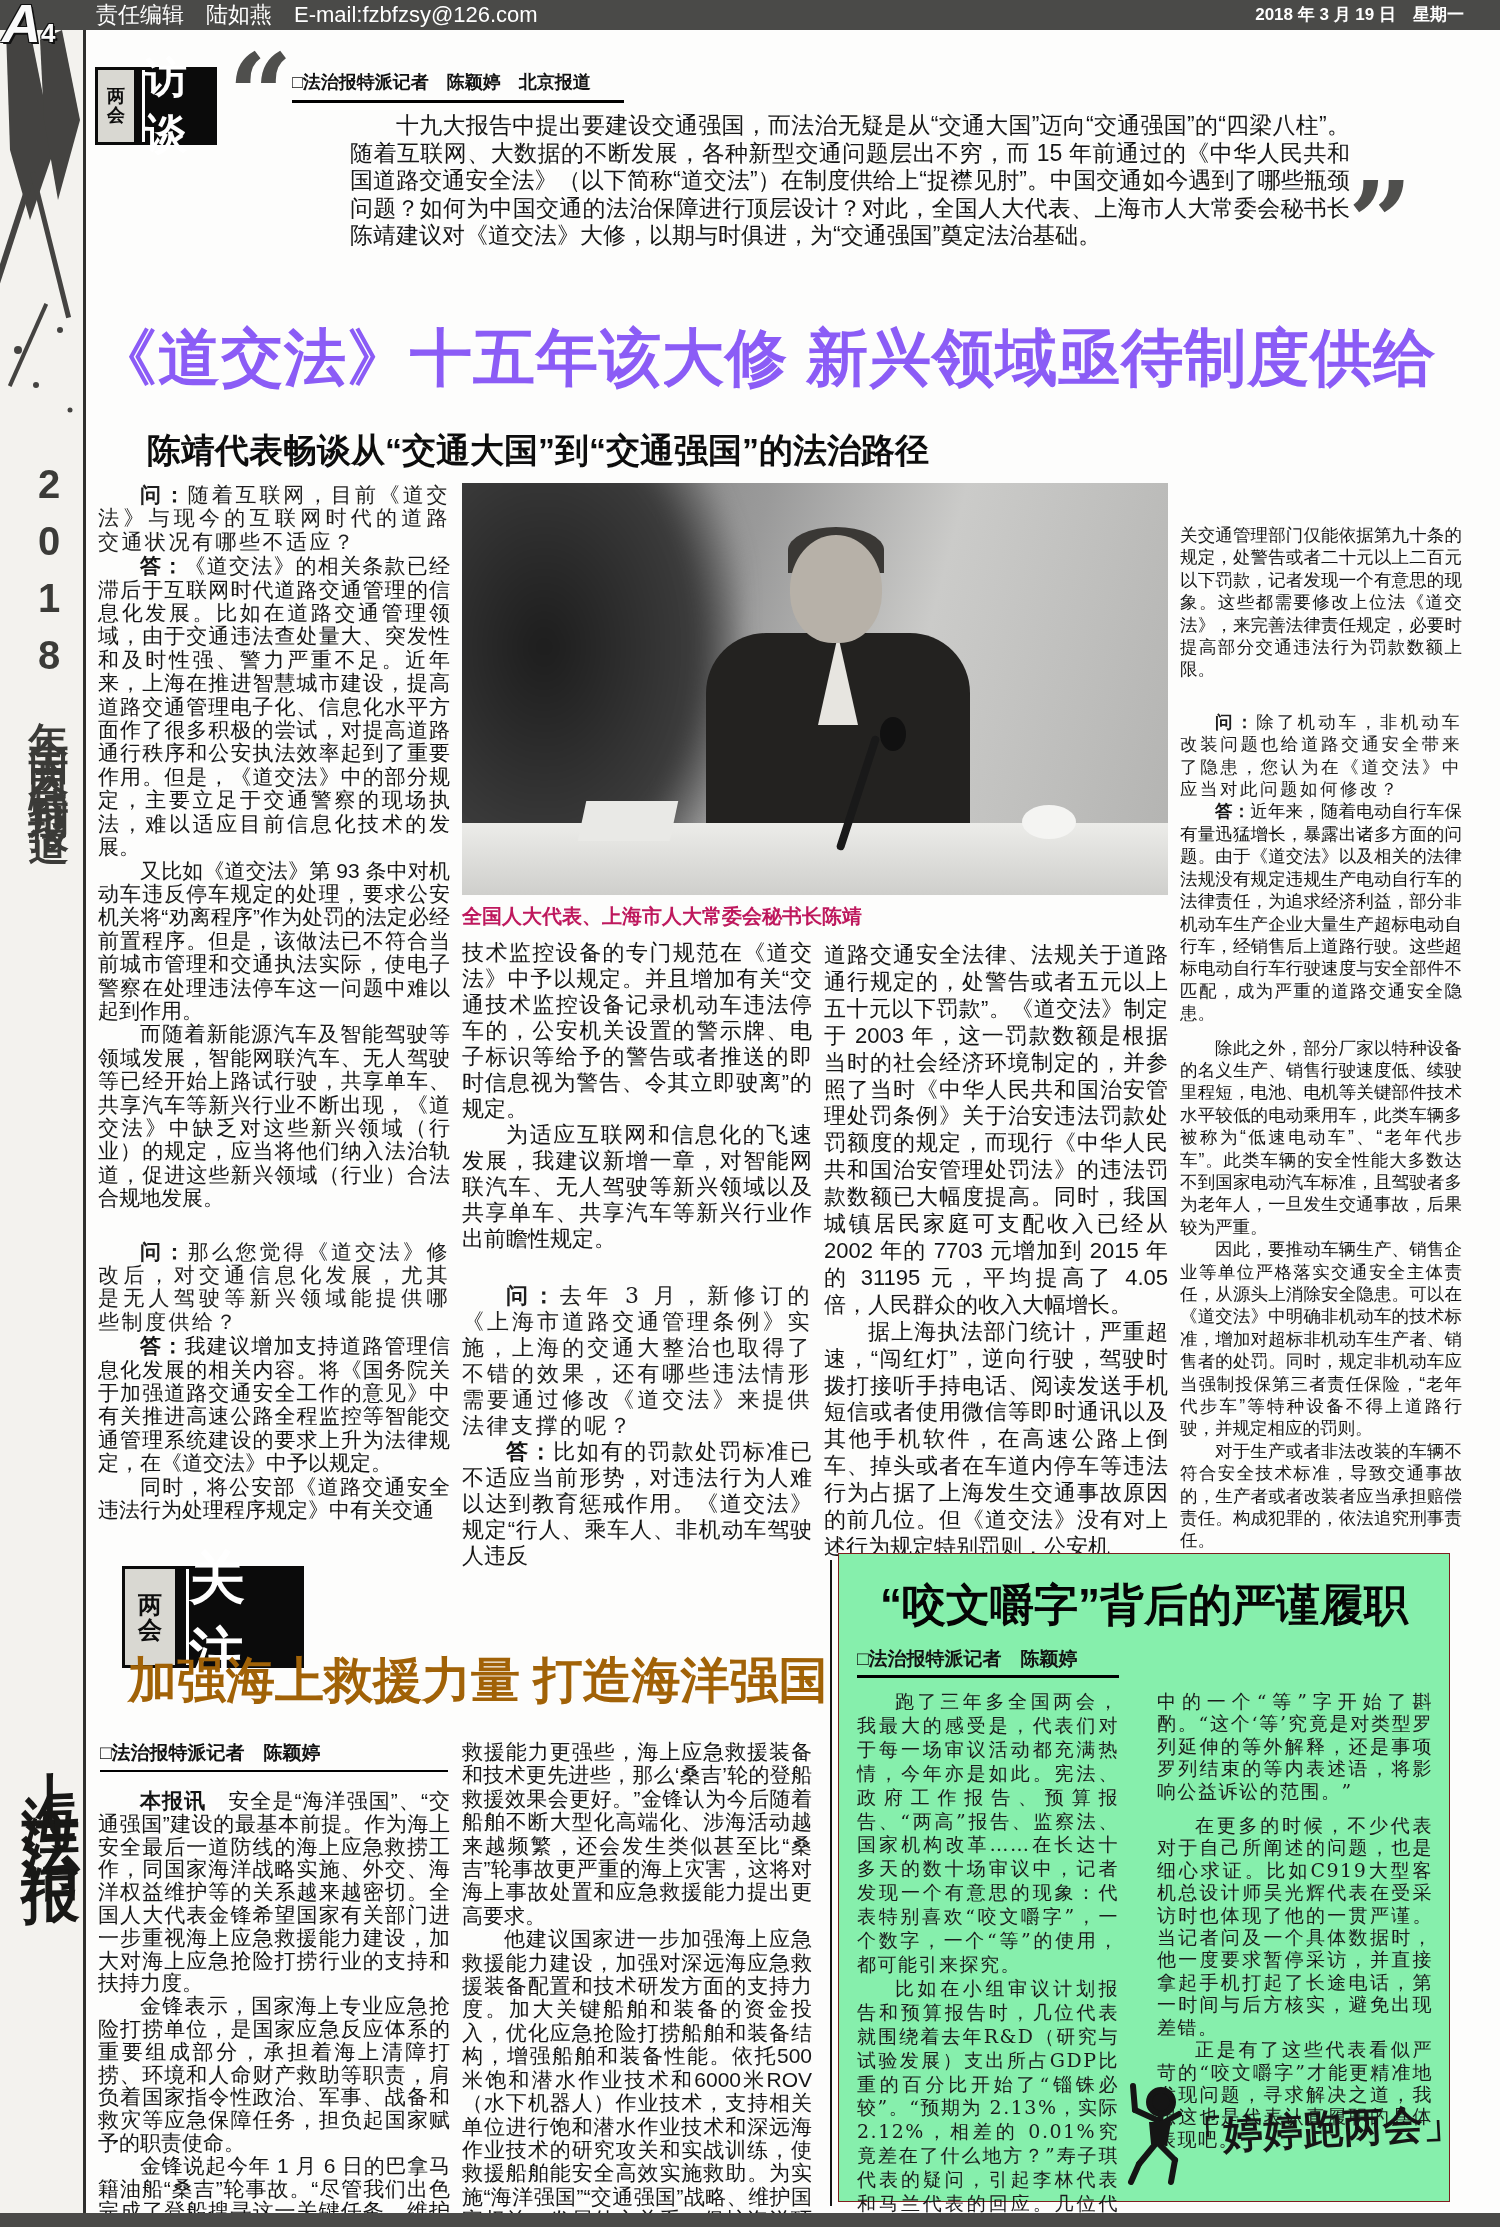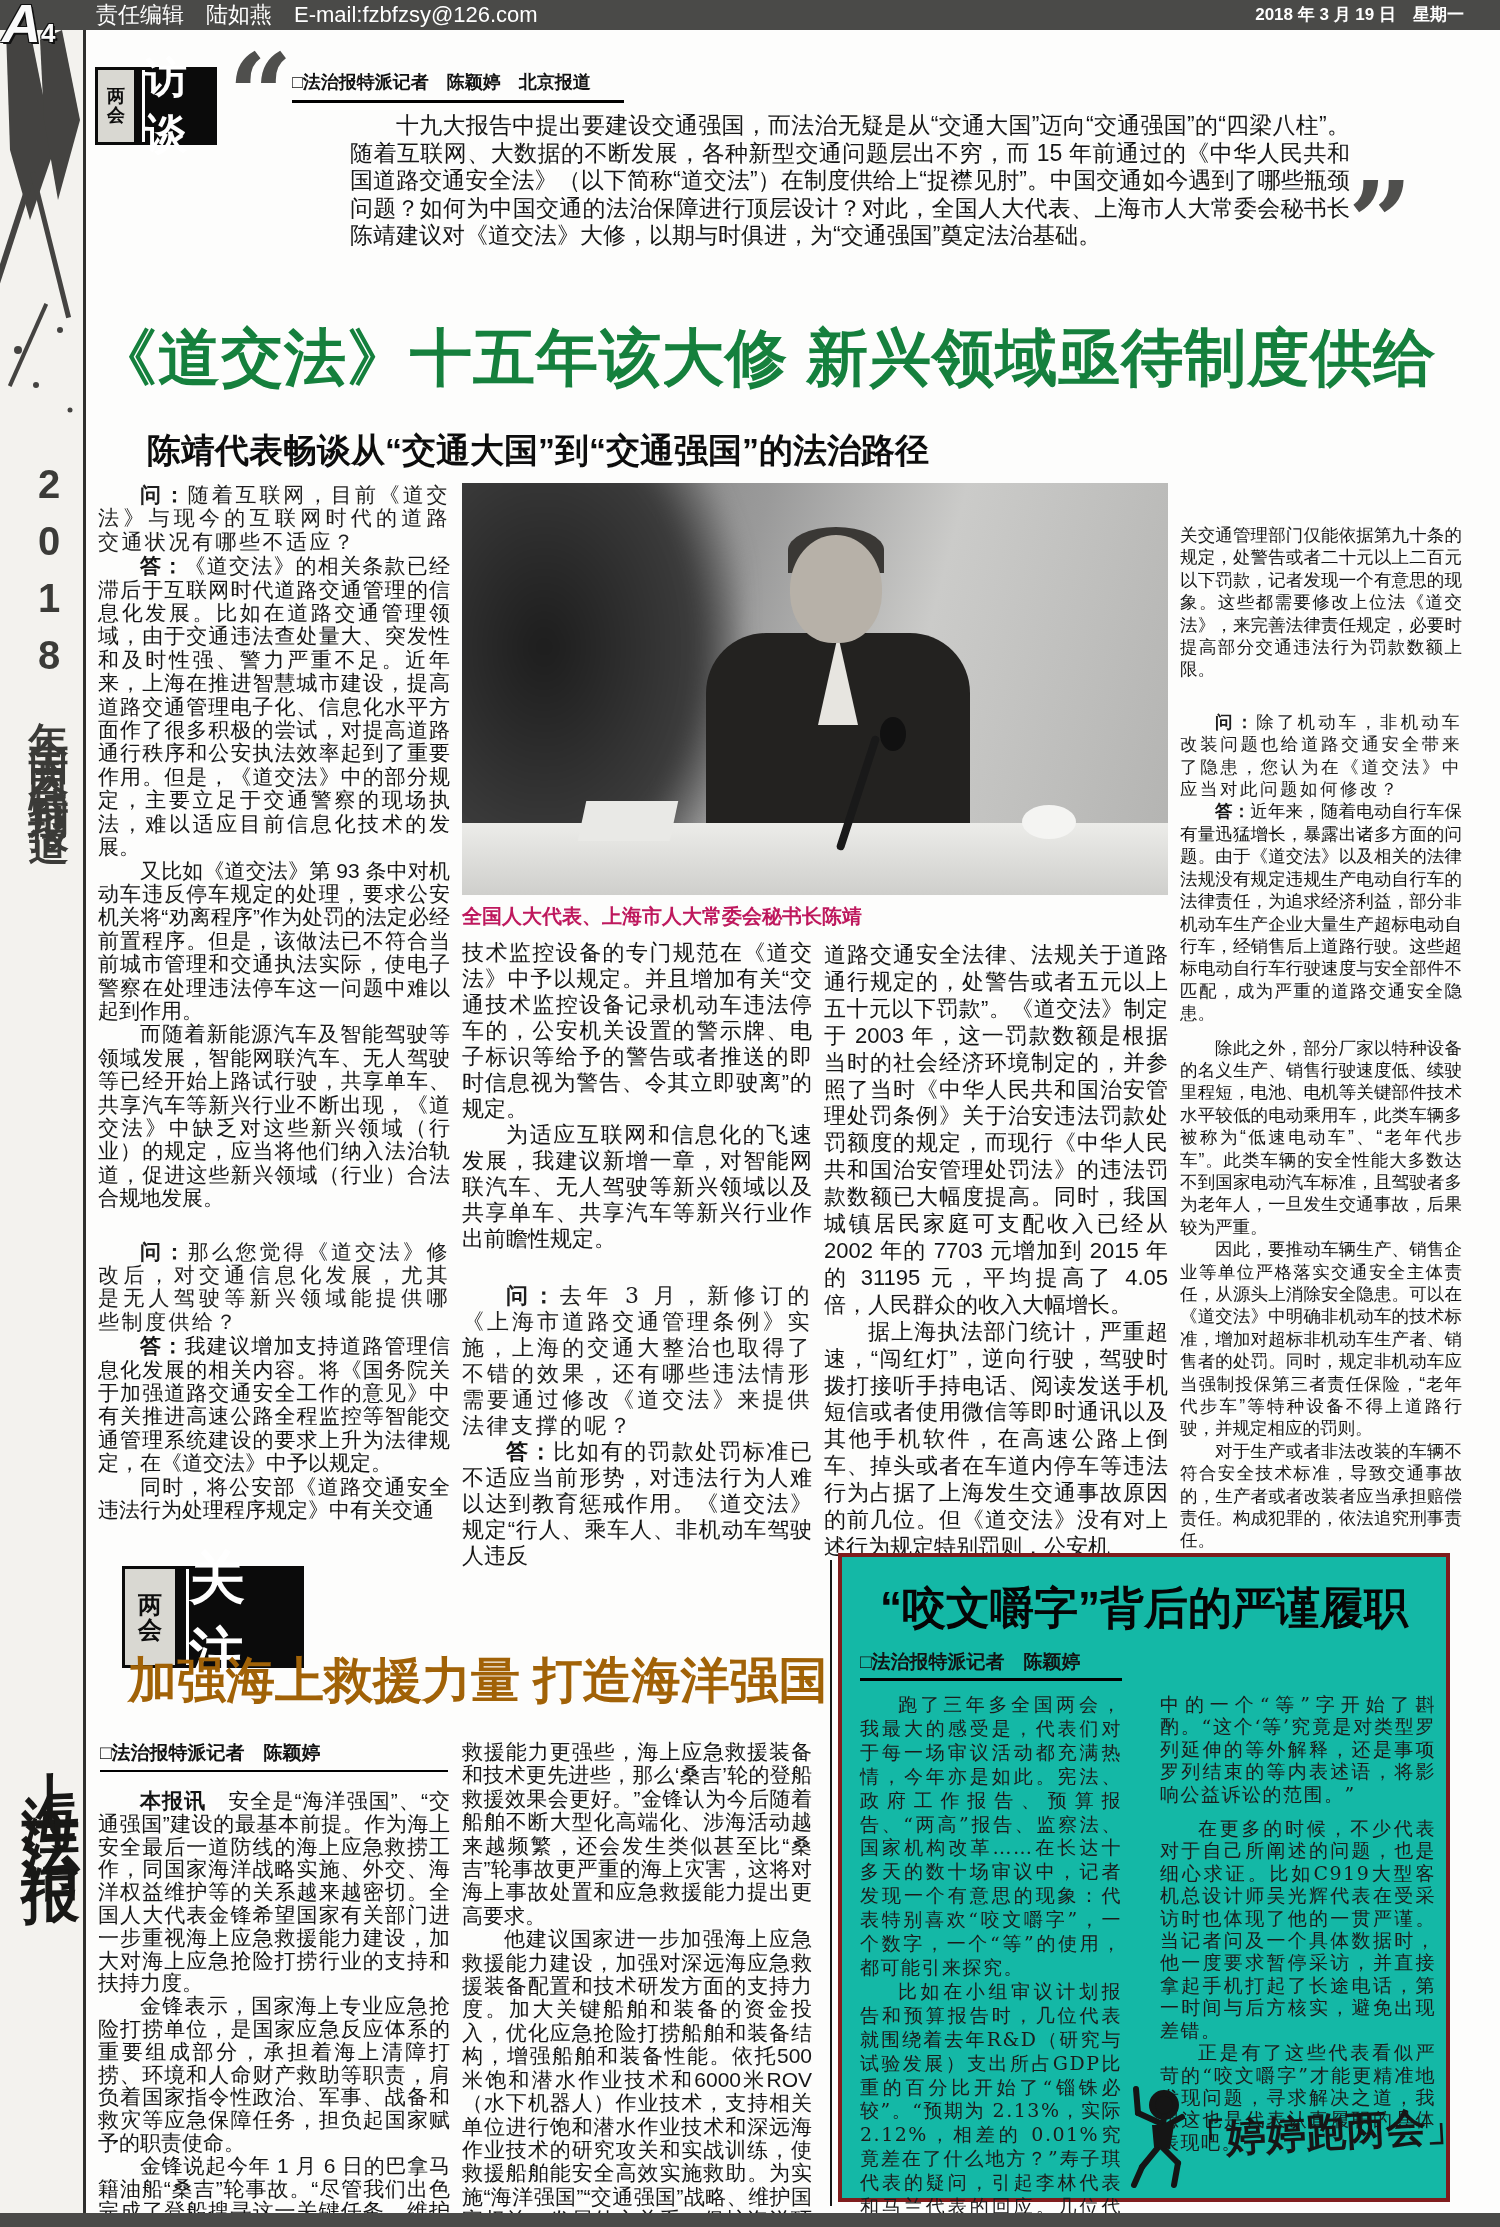--- a/index.html
+++ b/index.html
@@ -36,21 +36,21 @@
   .badge2 .bar{width:11px;}
   .badge2 .rc{font-size:56px;letter-spacing:3px;}
   
   .qmark{font-family:"DejaVu Serif",serif;color:#4f4f4d;font-size:112px;line-height:.8;font-weight:bold;}
   .qopen{left:228px;top:50px;}
   .qclose{left:1348px;top:178px;}
   .byline1{left:292px;top:70px;font-size:18px;font-weight:bold;}
   .rule1{left:292px;top:100px;width:332px;height:3px;background:#000;}
   .lead{left:350px;top:112px;width:1000px;font-size:23px;line-height:27.6px;text-align:justify;
         text-indent:2em;color:#161616;}
-  .headline1{left:95px;top:316px;width:1372px;font-size:62px;font-weight:900;color:#15803d;
+  .headline1{left:95px;top:316px;width:1372px;font-size:62px;font-weight:900;color:#8b5cf6;
              white-space:nowrap;letter-spacing:1px;}
   .subhead1{left:147px;top:428px;font-size:34px;font-weight:800;color:#0d0d0d;}
   
   .col{text-align:justify;color:#151515;}
   .col p{margin:0;text-indent:2em;}
   .col p.noind{text-indent:0;}
   .q{font-family:"DejaVu Serif",serif;letter-spacing:2.5px;color:#1e1e1e;}
   .pf{font-weight:900;}
   .mt1{margin-top:12px !important;}
   .mt2{margin-top:30px !important;}
@@ -82,21 +82,21 @@
            transform:skewX(-12deg);}
   .caption{left:462px;top:903px;width:706px;font-size:20px;font-weight:bold;color:#be185d;}
   
   .headline2{left:128px;top:1648px;font-size:49px;font-weight:900;color:#a16207;white-space:nowrap;}
   .byline2{left:100px;top:1740px;font-size:19px;font-weight:bold;}
   .rule2{left:100px;top:1770px;width:348px;height:2px;background:#000;}
   .fc1{left:98px;top:1790px;width:352px;font-size:21px;line-height:22.8px;}
   .fc2{left:462px;top:1740px;width:350px;font-size:21px;line-height:23.4px;}
   .vdiv{left:830px;top:1560px;width:2px;height:646px;background:#161616;}
   
-  .sidebox{left:838px;top:1553px;width:612px;height:649px;border:4px solid #7f1d1d;background:#14b8a6;box-sizing:border-box;}
+  .sidebox{left:838px;top:1553px;width:612px;height:649px;border:1px solid #7f1d1d;background:#86efac;box-sizing:border-box;}
   .boxtitle{position:absolute;left:0;top:22px;width:100%;text-align:center;font-size:44px;font-weight:900;color:#050505;}
   .boxbyline{position:absolute;left:18px;top:92px;font-size:19px;font-weight:bold;}
   .boxrule{position:absolute;left:18px;top:121px;width:262px;height:3px;background:#000;}
   .bc{position:absolute;text-align:justify;font-family:"DejaVu Serif",serif;color:#1b1b1b;letter-spacing:1.5px;}
   .bc p{margin:0;text-indent:2em;}
   .bc p.noind{text-indent:0;}
   .bc1{left:18px;top:136px;width:262px;font-size:19px;line-height:23.9px;}
   .bc2{left:318px;top:136px;width:276px;font-size:19px;line-height:22.4px;}
   .stamp{position:absolute;left:292px;top:522px;width:306px;height:118px;}
   .stamp .txt{position:absolute;left:52px;top:26px;font-size:40px;font-weight:900;color:#161616;

